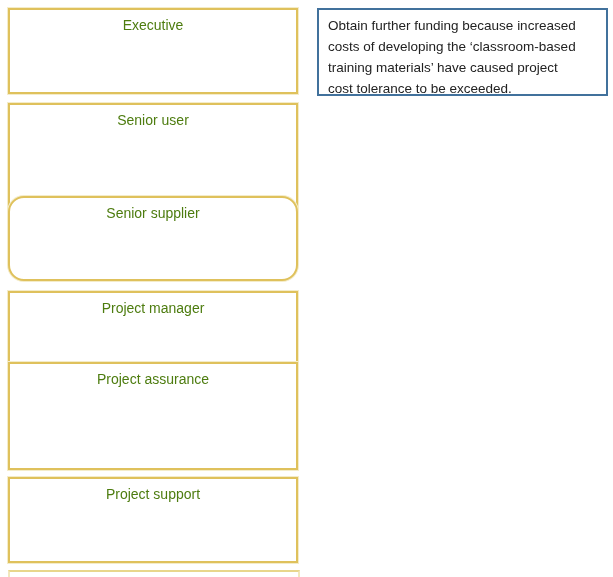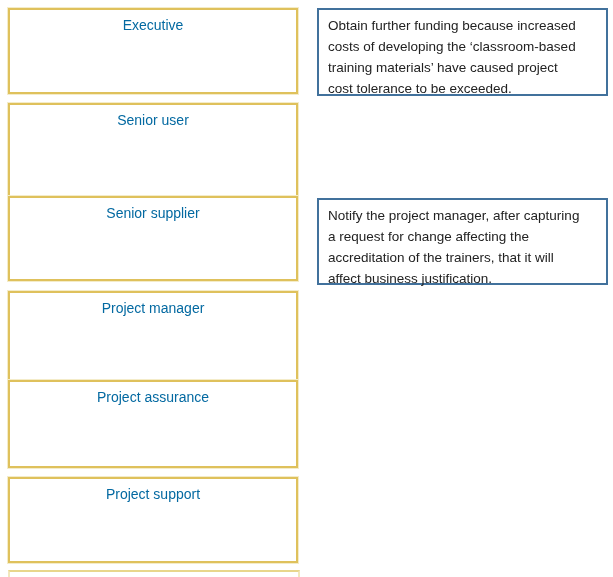--- a/index.html
+++ b/index.html
@@ -24,21 +24,21 @@
     border: 2px solid #dfc15c;
     box-shadow: 0 0 0 1px #f4ecc9;
     background: #ffffff;
   }
   .role-label {
     display: block;
     padding-top: 6px;
     text-align: center;
     font-size: 14px;
     line-height: 18px;
-    color: #0369a1;
+    color: #4d7c0f;
   }
   .statement-box {
     position: absolute;
     left: 317px;
     width: 291px;
     box-sizing: border-box;
     border: 2px solid #41719c;
     background: #ffffff;
   }
   .statement-text {
@@ -69,40 +69,37 @@
 <div id="screen">
 
   <div class="role-box" style="top:8px; height:86px;">
     <span class="role-label">Executive</span>
   </div>
 
   <div class="role-box" style="top:103px; height:107px;">
     <span class="role-label">Senior user</span>
   </div>
 
-  <div class="role-box" style="top:196px; height:85px;">
+  <div class="role-box" style="top:196px; height:85px;border-radius:16px;">
     <span class="role-label">Senior supplier</span>
   </div>
 
   <div class="role-box" style="top:291px; height:101px;">
     <span class="role-label">Project manager</span>
   </div>
 
-  <div class="role-box" style="top:380px; height:88px;">
+  <div class="role-box" style="top:362px; height:108px;">
     <span class="role-label">Project assurance</span>
   </div>
 
   <div class="role-box" style="top:477px; height:86px;">
     <span class="role-label">Project support</span>
   </div>
 
   <div class="partial-box"></div>
 
   <div class="statement-box" style="top:8px; height:88px;">
     <span class="statement-text">Obtain further funding because increased costs of developing the ‘classroom-based training materials’ have caused project cost tolerance to be exceeded.</span>
   </div>
 
 
-  <div class="statement-box" style="top:198px; height:87px;">
-    <span class="statement-text">Notify the project manager, after capturing a request for change affecting the accreditation of the trainers, that it will affect business justification.</span>
-  </div>
 
 </div>
 
 </body></html>

